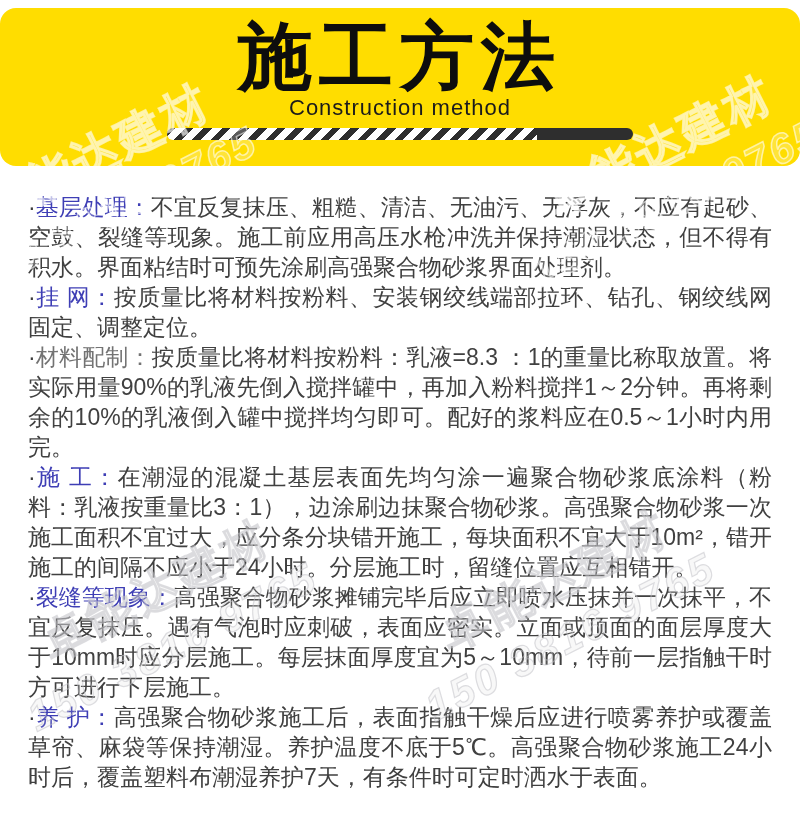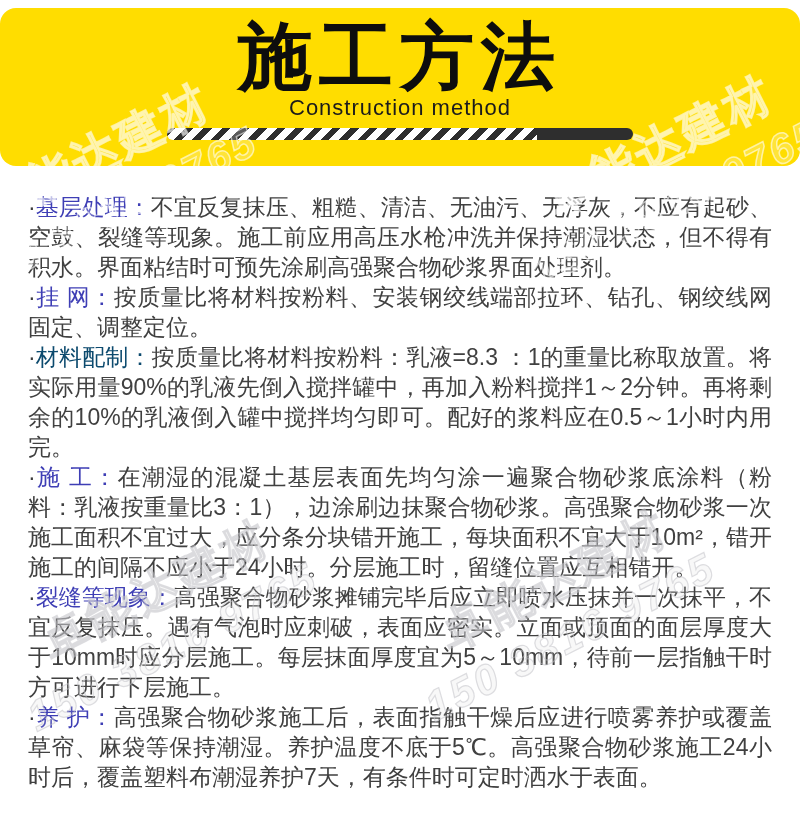--- a/index.html
+++ b/index.html
@@ -74,21 +74,21 @@
   .para {
     font-size: 23px;
     line-height: 30px;
     color: #404040;
     text-align: justify;
     text-justify: inter-ideograph;
     word-break: break-all;
   }
   .bullet { color: #3c3c3c; }
   .sec-label { color: #3e3eb5; }
-  .sec-label.label-dark { color: #0c4a6e; }
+  .sec-label.label-dark { color: #737373; }
 
   
   .wm {
     position: absolute;
     pointer-events: none;
     transform: rotate(-27deg);
     font-weight: 700;
     z-index: 3;
     white-space: nowrap;
   }

